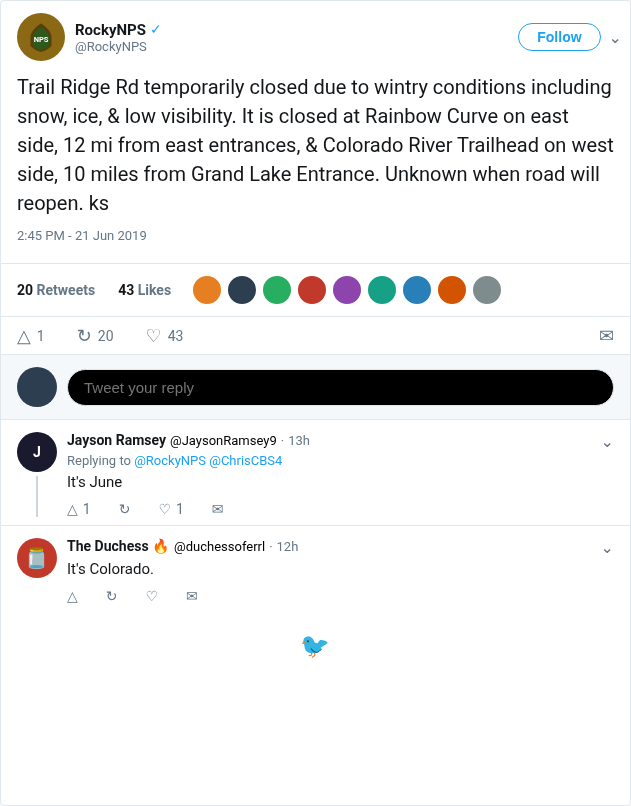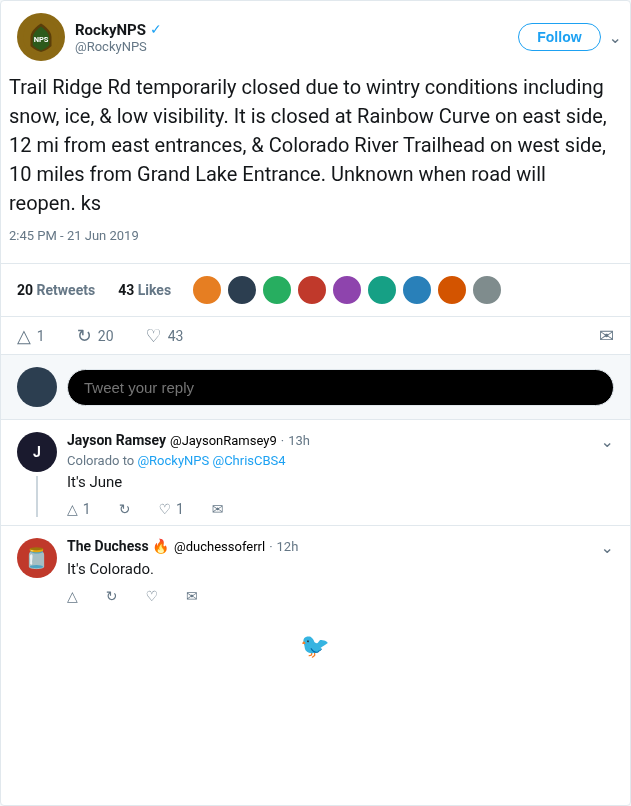--- a/index.html
+++ b/index.html
@@ -79,21 +79,21 @@
       cursor: pointer;
     }
     .chevron-down {
       color: #657786;
       font-size: 16px;
       cursor: pointer;
     }
 
     
     .tweet-body {
-      padding: 4px 16px 8px 8px;
+      padding: 4px 16px 8px 16px;
     }
     .tweet-text {
       font-size: 20px;
       line-height: 1.45;
       color: #14171a;
       margin-bottom: 10px;
     }
     .tweet-time {
       color: #657786;
       font-size: 13px;
@@ -415,21 +415,21 @@
       <div class="reply-header-row">
         <div class="reply-user-info">
           <span class="reply-username">Jayson Ramsey</span>
           <span class="reply-handle">@JaysonRamsey9</span>
           <span class="reply-dot">·</span>
           <span class="reply-time">13h</span>
         </div>
         <span class="reply-chevron">⌄</span>
       </div>
       <div class="replying-to">
-        <span>Colorado to</span>
+        <span>Replying to</span>
         <a href="#"> @RockyNPS </a>
         <a href="#">@ChrisCBS4</a>
       </div>
       <div class="reply-text">It's June</div>
       <div class="reply-actions">
         <div class="reply-action-item">
           <span>△</span>
           <span>1</span>
         </div>
         <div class="reply-action-item">

